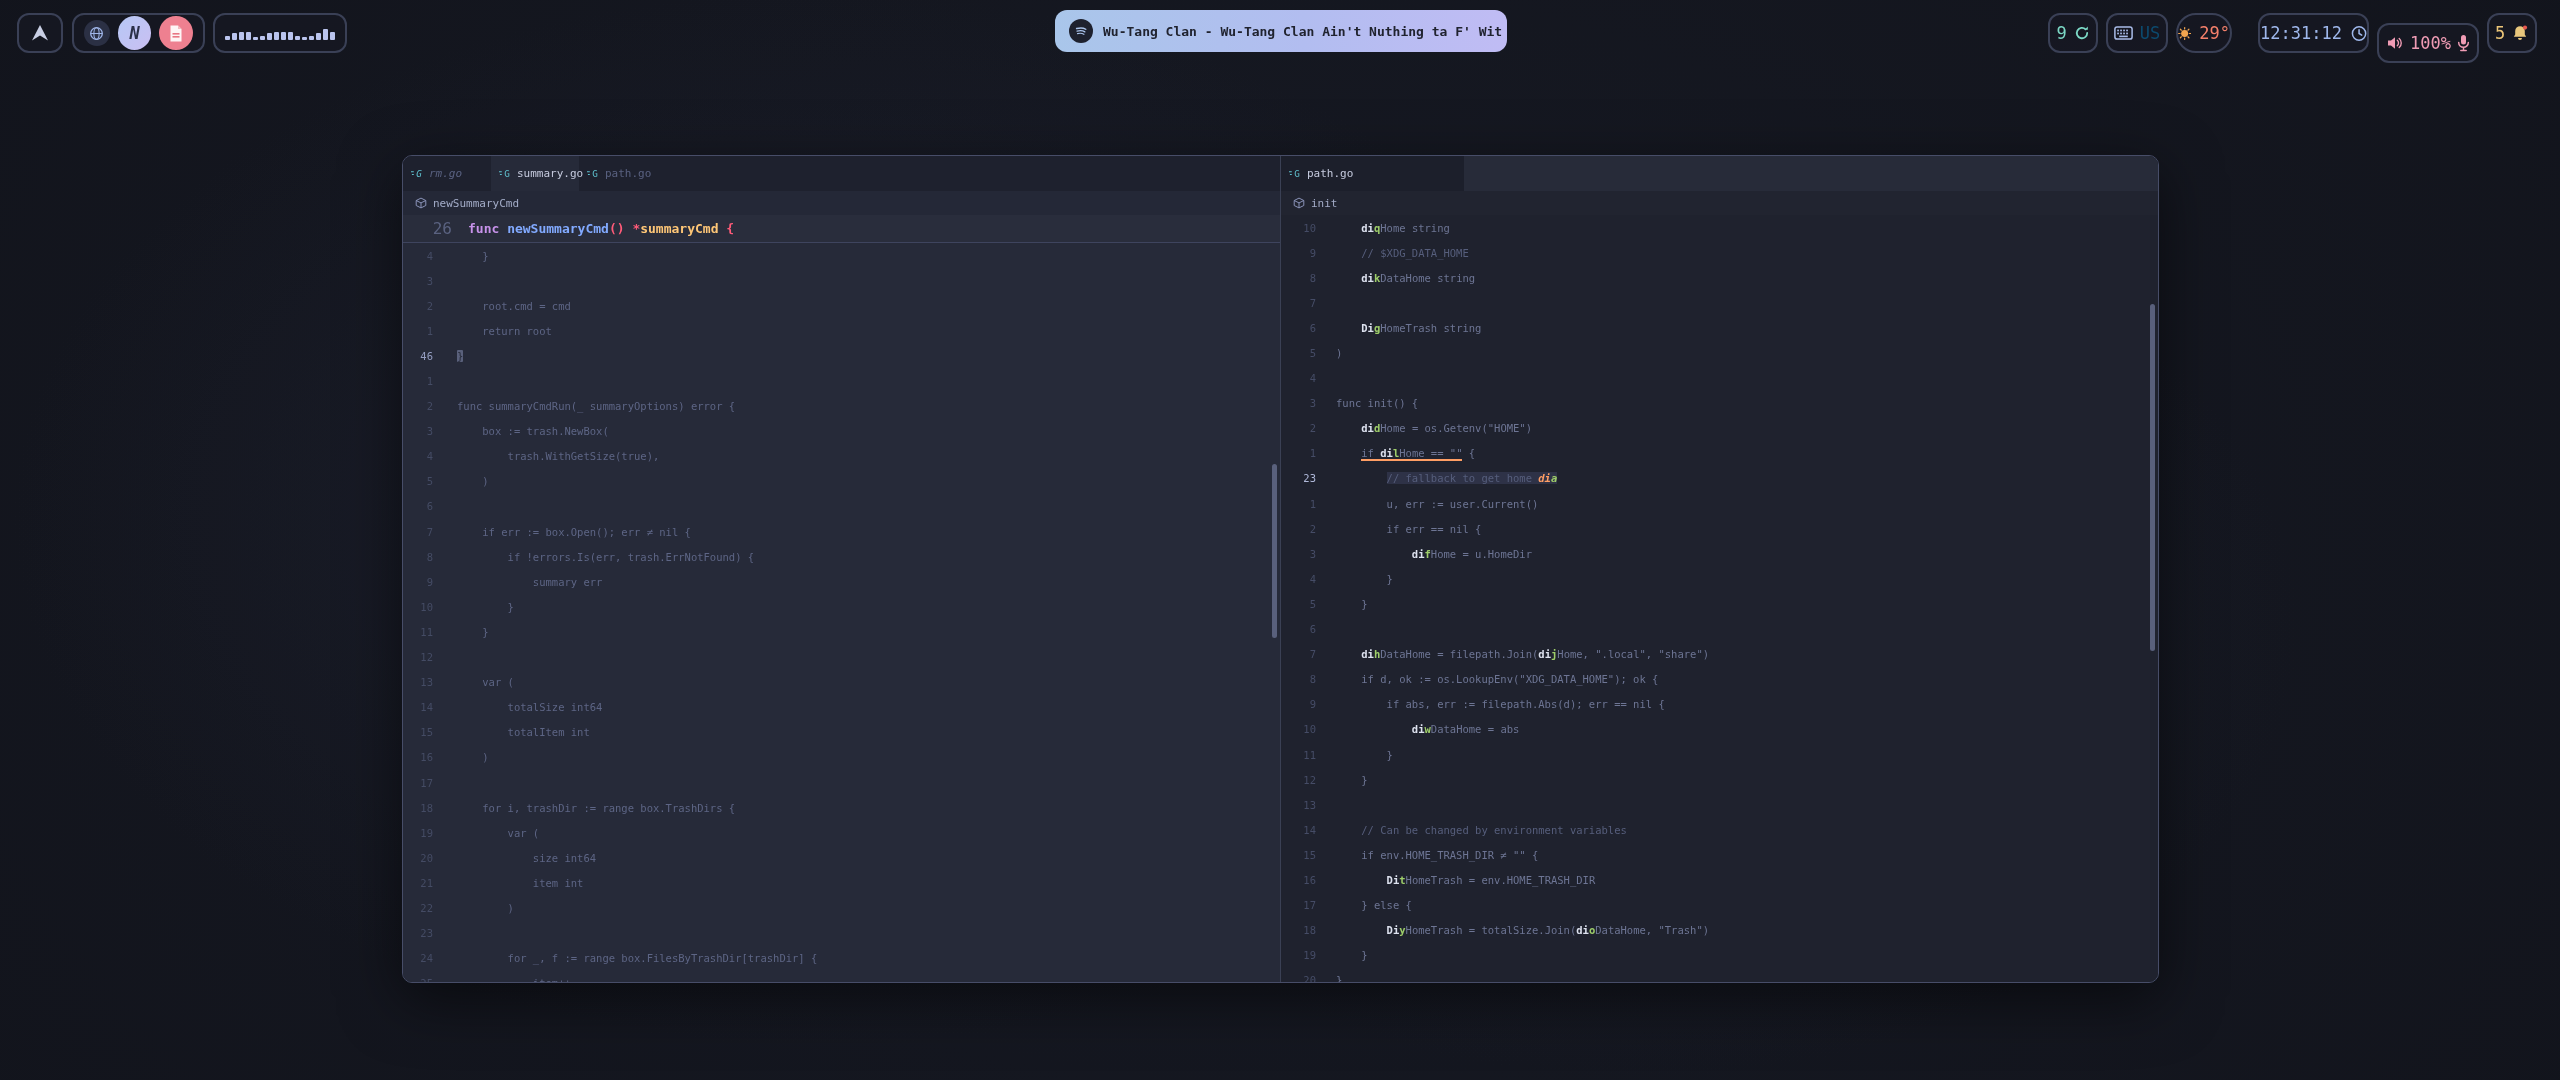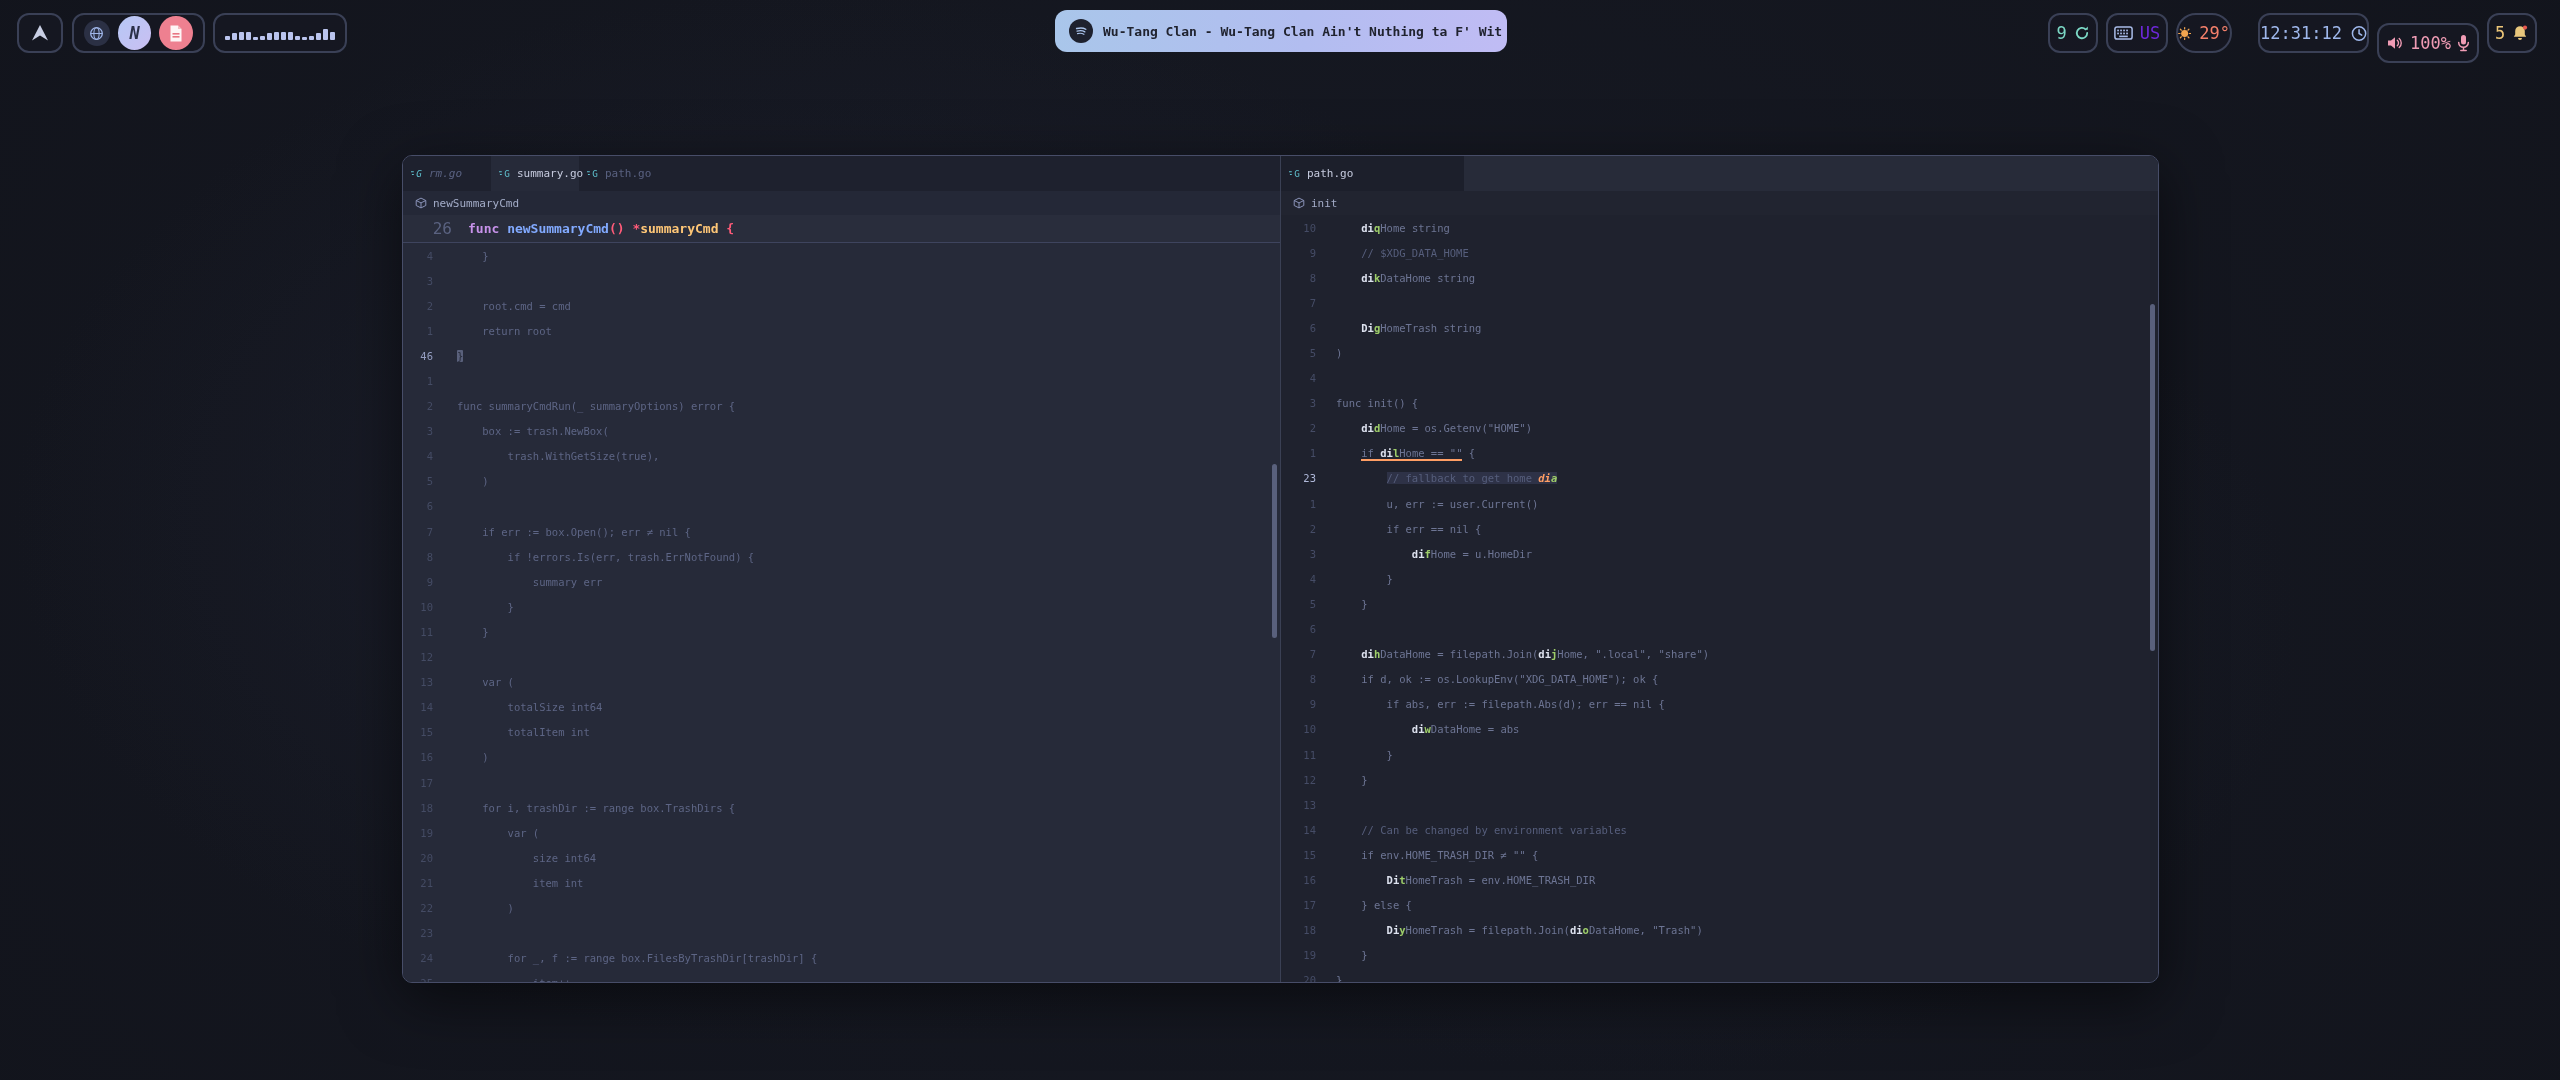--- a/index.html
+++ b/index.html
@@ -32,21 +32,21 @@
   }
   .pill.updates { left:2048px; width:50px; justify-content:center; gap:7px; }
   .pill.keyboard { left:2106px; width:62px; justify-content:center; gap:7px; }
   .pill.weather { left:2176px; width:56px; justify-content:center; gap:8px;border-radius:20px; }
   .pill.clockw { left:2258px; width:111px; justify-content:center; gap:9px; }
   .pill.audio { left:2377px; width:102px; justify-content:center; gap:6px;margin-top:10px; }
   .pill.notif { left:2487px; width:50px; justify-content:center; gap:6px; }
 
   .barnum { font-size:17px; }
   .t-teal { color:#7cd9c6; }
-  .t-blue { color:#6d28d9; }
+  .t-blue { color:#0c4a6e; }
   .t-lblue { color:#9fb8ec; }
   .t-orange { color:#f4806b; }
   .t-pink { color:#f09cb5; }
   .t-yellow { color:#ecc678; }
 
   .circle-app { border-radius:50%; display:flex; align-items:center; justify-content:center; }
   .app-browser { width:26px; height:26px; background:#2b3044; }
   .app-nvim { width:34px; height:34px; background:linear-gradient(135deg,#b6c8f5,#cabff2); }
   .app-nvim span { color:#2b3048; font-weight:bold; font-size:17px; font-style:italic; }
   .app-docs { width:34px; height:34px; background:#ee8090; }
@@ -373,20 +373,20 @@
         <div class="cl"><span class="ln">8</span><span class="ct">    if d, ok := os.LookupEnv("XDG_DATA_HOME"); ok {</span></div>
         <div class="cl"><span class="ln">9</span><span class="ct">        if abs, err := filepath.Abs(d); err == nil {</span></div>
         <div class="cl"><span class="ln">10</span><span class="ct"><span>            </span><span class="b">di</span><span class="lb">w</span><span>DataHome = abs</span></span></div>
         <div class="cl"><span class="ln">11</span><span class="ct">        }</span></div>
         <div class="cl"><span class="ln">12</span><span class="ct">    }</span></div>
         <div class="cl"><span class="ln">13</span><span class="ct"></span></div>
         <div class="cl"><span class="ln">14</span><span class="ct"><span>    </span><span class="cm">// Can be changed by environment variables</span></span></div>
         <div class="cl"><span class="ln">15</span><span class="ct">    if env.HOME_TRASH_DIR ≠ "" {</span></div>
         <div class="cl"><span class="ln">16</span><span class="ct"><span>        </span><span class="b">Di</span><span class="lb">t</span><span>HomeTrash = env.HOME_TRASH_DIR</span></span></div>
         <div class="cl"><span class="ln">17</span><span class="ct">    } else {</span></div>
-        <div class="cl"><span class="ln">18</span><span class="ct"><span>        </span><span class="b">Di</span><span class="lb">y</span><span>HomeTrash = filepath.Join(</span><span class="b">di</span><span class="lb">o</span><span>DataHome, "Trash")</span></span></div>
+        <div class="cl"><span class="ln">18</span><span class="ct"><span>        </span><span class="b">Di</span><span class="lb">y</span><span>HomeTrash = totalSize.Join(</span><span class="b">di</span><span class="lb">o</span><span>DataHome, "Trash")</span></span></div>
         <div class="cl"><span class="ln">19</span><span class="ct">    }</span></div>
         <div class="cl"><span class="ln">20</span><span class="ct">}</span></div>
       </div>
     <div class="sb right-sb"></div>
   </div>
 
 </div>
 
 </body></html>

